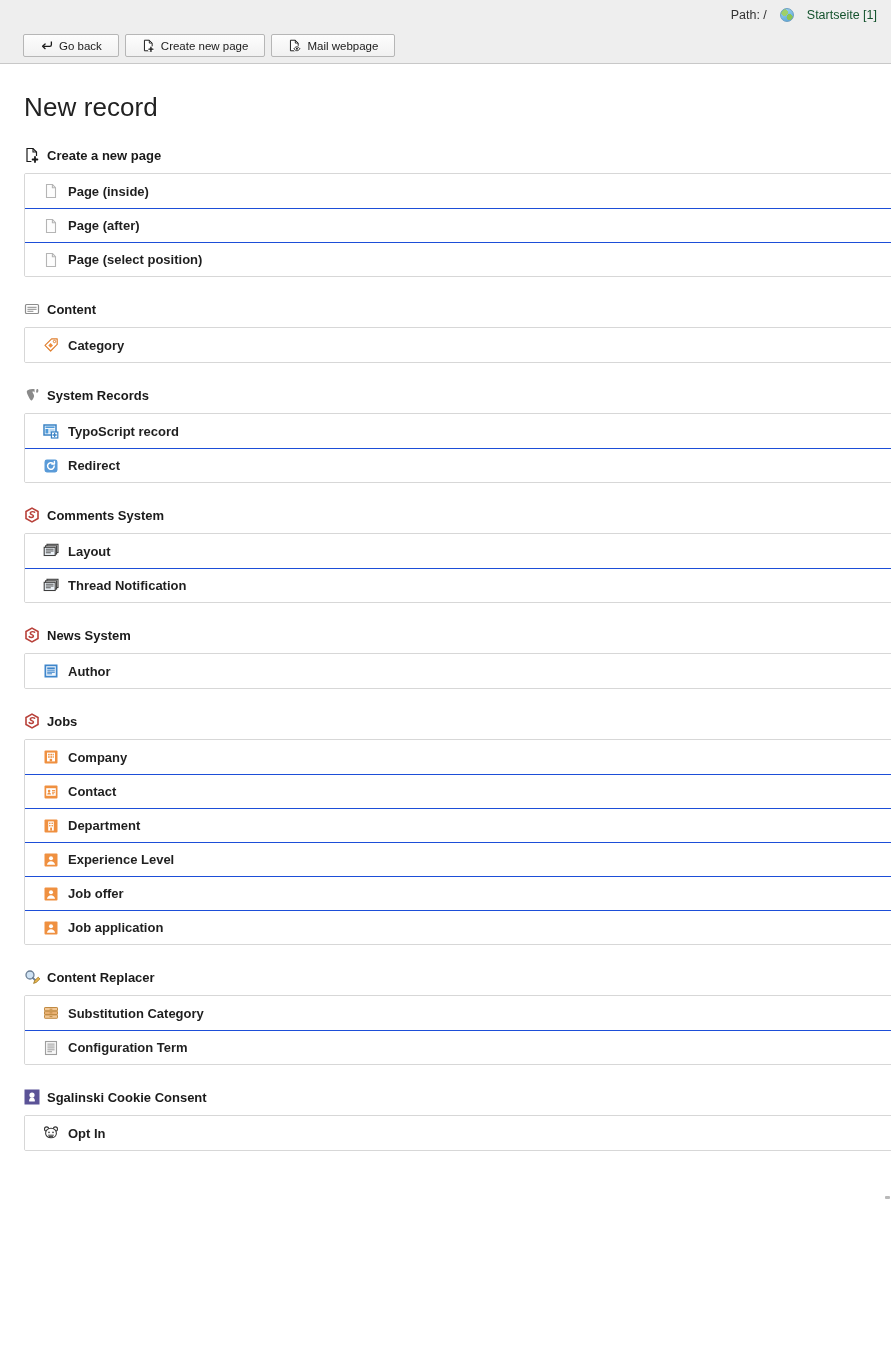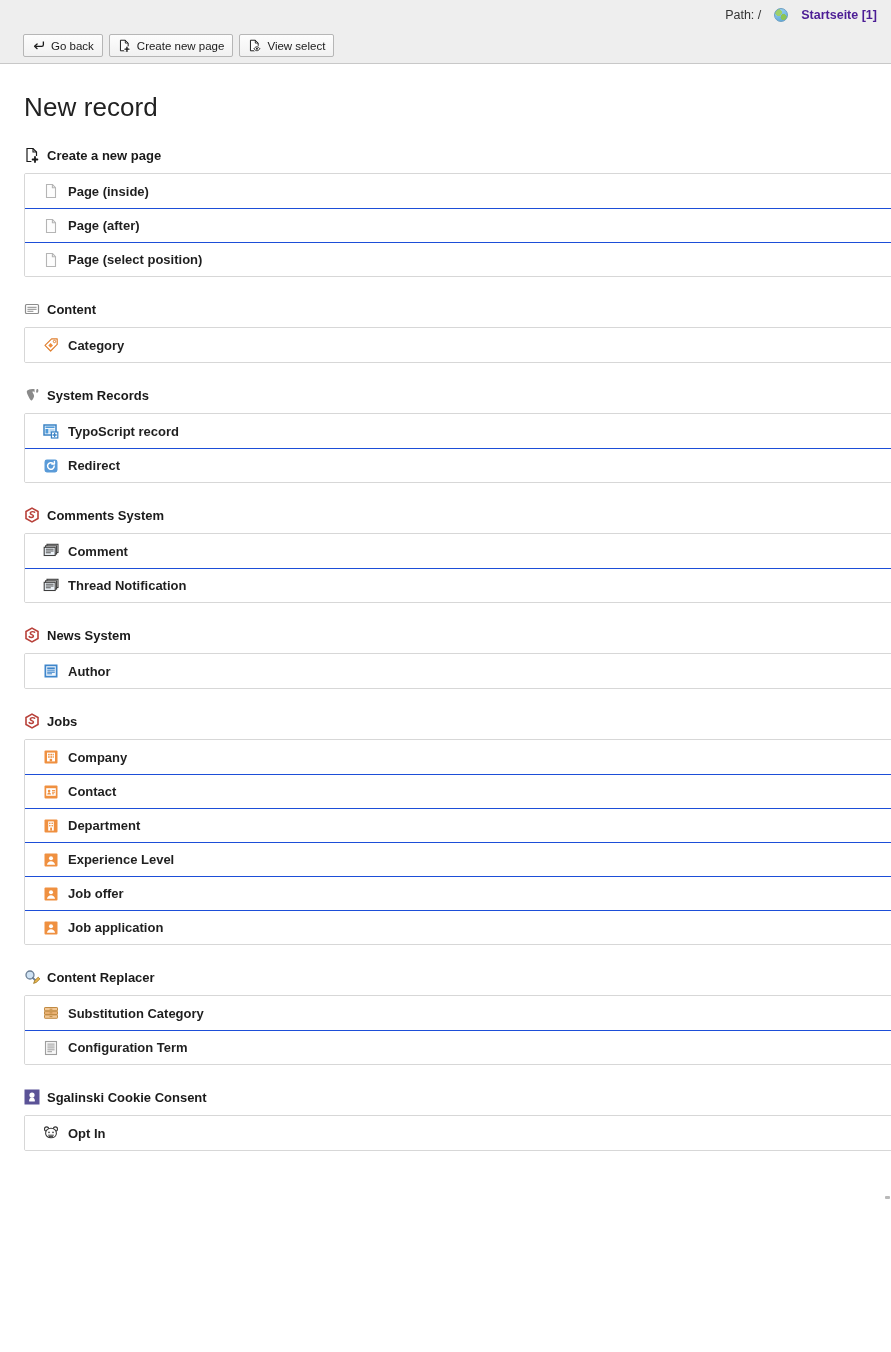--- a/index.html
+++ b/index.html
@@ -21,40 +21,40 @@
     border-bottom: 1px solid #c8c8c8;
   }
   .path-row {
     position: absolute;
     top: 8px; right: 14px;
     display: flex; align-items: center; gap: 13px;
     font-size: 12.5px;
     color: #333;
     white-space: nowrap;
   }
-  .path-title { font-weight: bold; color: #4c1d95; font-size: 12.5px; }
+  .path-title { font-weight: normal; color: #14532d; font-size: 12.5px; }
   .globe-ico {
     width: 14px; height: 14px; border-radius: 50%;
     background:
       radial-gradient(circle at 30% 30%, #9ed06a 0 28%, transparent 29%),
       radial-gradient(circle at 72% 68%, #8cc455 0 26%, transparent 27%),
       linear-gradient(160deg, #9fd3f0 0%, #5aa6d8 100%);
     border: 1px solid #6b9fc2;
     display: inline-block;
   }
 
   .btn-bar {
     position: absolute;
     left: 23px; top: 34px;
     display: flex; gap: 6px;
   }
   .tbtn {
     display: inline-flex; align-items: center; gap: 6px;
     height: 23px;
-    padding: 0 8px;
+    padding: 0 16px;
     background: linear-gradient(#fdfdfd, #f1f1f1);
     border: 1px solid #b6b6b6;
     border-radius: 2px;
     font-size: 11.5px;
     color: #1a1a1a;
     cursor: pointer;
     white-space: nowrap;
   }
   .tbtn svg { display: block; }
 
@@ -150,21 +150,21 @@
       <button class="tbtn">
         <span>
           <svg width="13" height="13" viewBox="0 0 16 16">
             <path d="M3 1.5h6l3.5 3.5v9.5H3z" fill="#fff" stroke="#1a1a1a" stroke-width="1.2"></path>
             <path d="M9 1.6V5h3.3" fill="none" stroke="#1a1a1a" stroke-width="1.1"></path>
             <circle cx="11" cy="12" r="4" fill="#fff"></circle>
             <path d="M7.4 12c1-1.6 2.3-2.4 3.6-2.4s2.6.8 3.6 2.4c-1 1.6-2.3 2.4-3.6 2.4S8.4 13.6 7.4 12z" fill="#fff" stroke="#1a1a1a" stroke-width="1.1"></path>
             <circle cx="11" cy="12" r="1.2" fill="#1a1a1a"></circle>
           </svg>
         </span>
-        <span>View select</span>
+        <span>Mail webpage</span>
       </button>
 
     </div>
   </div>
 
   <div class="content">
 
     <h1 class="page-title">New record</h1>
 
     <div class="group">
@@ -298,21 +298,21 @@
 
         <a class="rec-item">
           <span class="rico">
             <svg width="16" height="16" viewBox="0 0 16 16">
               <rect x="4" y="1.3" width="11" height="8.2" fill="#fff" stroke="#3e3e3e" stroke-width="1.1"></rect>
               <rect x="2.6" y="2.8" width="11" height="8.2" fill="#fff" stroke="#3e3e3e" stroke-width="1.1"></rect>
               <rect x="1.2" y="4.3" width="11" height="8.2" fill="#eef4fa" stroke="#3e3e3e" stroke-width="1.1"></rect>
               <path d="M2.8 6.2h7.8M2.8 8h7.8M2.8 9.8h5" stroke="#3e3e3e" stroke-width=".9"></path>
             </svg>
           </span>
-          <span class="rlabel">Comment</span>
+          <span class="rlabel">Layout</span>
         </a>
 
         <a class="rec-item">
           <span class="rico">
             <svg width="16" height="16" viewBox="0 0 16 16">
               <rect x="4" y="1.3" width="11" height="8.2" fill="#fff" stroke="#3e3e3e" stroke-width="1.1"></rect>
               <rect x="2.6" y="2.8" width="11" height="8.2" fill="#fff" stroke="#3e3e3e" stroke-width="1.1"></rect>
               <rect x="1.2" y="4.3" width="11" height="8.2" fill="#eef4fa" stroke="#3e3e3e" stroke-width="1.1"></rect>
               <path d="M2.8 6.2h7.8M2.8 8h7.8M2.8 9.8h5" stroke="#3e3e3e" stroke-width=".9"></path>
             </svg>

